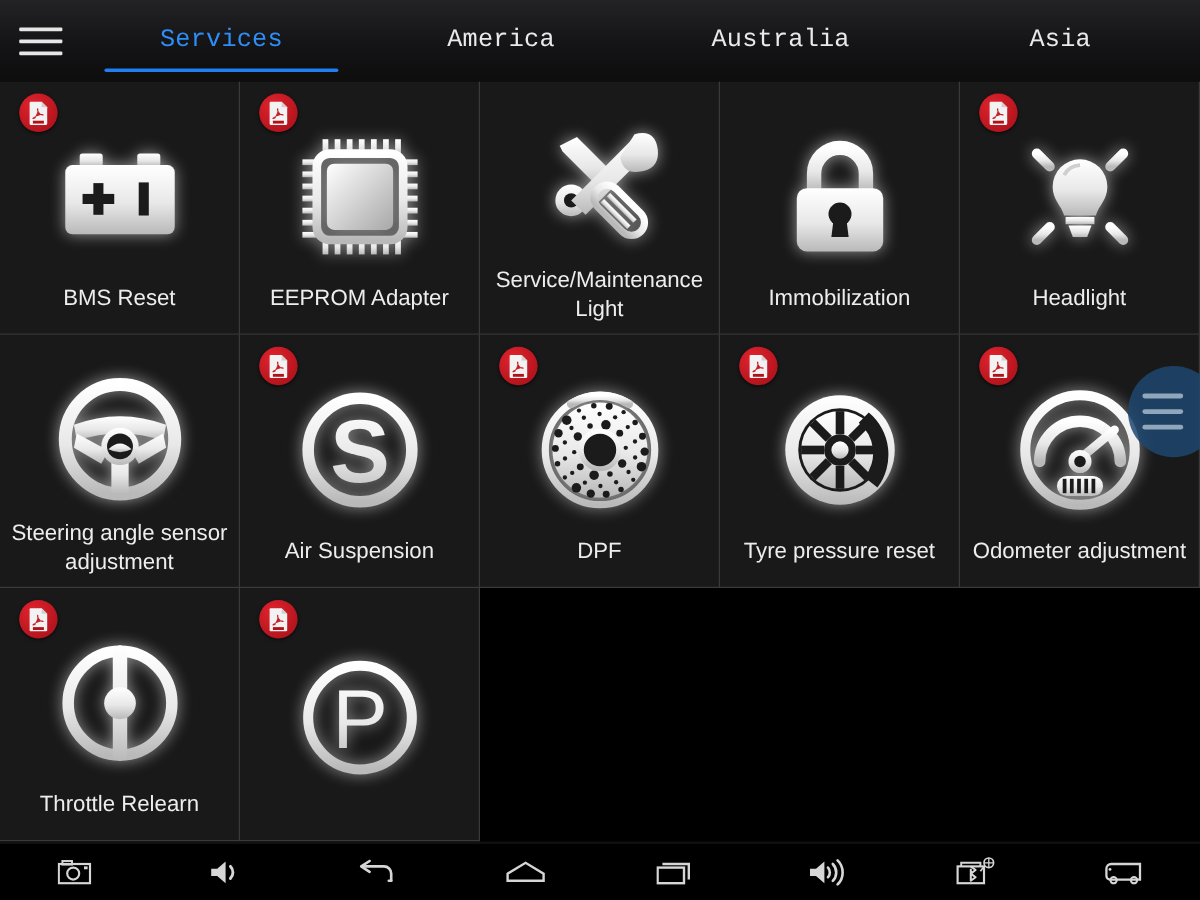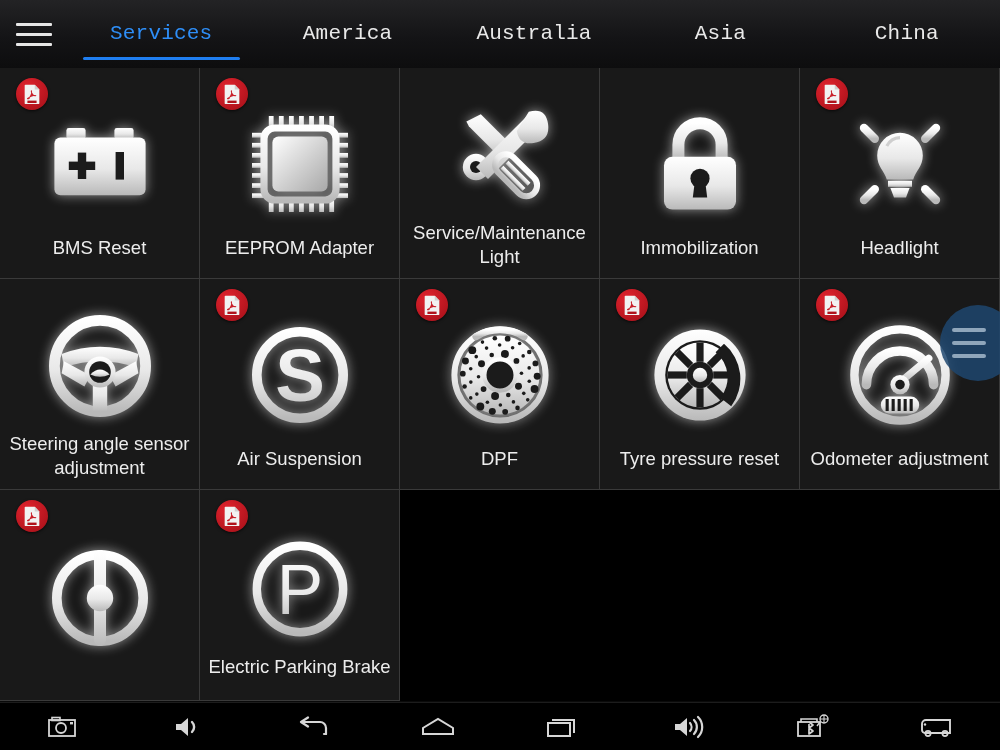--- a/index.html
+++ b/index.html
@@ -120,23 +120,20 @@
         <span>Services</span>
       </div>
       <div class="tab">
         <span>America</span>
       </div>
       <div class="tab">
         <span>Australia</span>
       </div>
       <div class="tab">
         <span>Asia</span>
-      </div>
-      <div class="tab">
-        <span>China</span>
       </div>
     </div>
 </div>
 
 <div id="grid">
     <div class="tile">
       <div class="pdf-badge">
         <svg width="22" height="22" viewBox="0 0 24 24">
   <path d="M5 2 h10 l5 5 v15 a1 1 0 0 1 -1 1 H5 a1 1 0 0 1 -1 -1 V3 a1 1 0 0 1 1 -1 z" fill="#f2f2f2"></path>
   <path d="M15 2 l5 5 h-5 z" fill="#cfcfcf"></path>
@@ -568,20 +565,21 @@
    <stop offset="0%" stop-color="#ffffff"></stop>
    <stop offset="100%" stop-color="#a8a8a8"></stop>
  </linearGradient>
 </defs>
     <path d="M50 14 a36 36 0 0 0 0 72" fill="none" stroke="url(#mg)" stroke-width="8" stroke-linecap="round"></path>
     <path d="M50 14 a36 36 0 0 1 0 72" fill="none" stroke="url(#mg)" stroke-width="8" stroke-linecap="round"></path>
     <rect x="45" y="10" width="10" height="80" rx="5" fill="url(#mg)"></rect>
     <circle cx="50" cy="50" r="11" fill="url(#mg)"></circle>
   </svg>
       </div>
+      <div class="tile-label">Throttle Relearn</div>
     </div>
     <div class="tile">
       <div class="pdf-badge">
         <svg width="22" height="22" viewBox="0 0 24 24">
   <path d="M5 2 h10 l5 5 v15 a1 1 0 0 1 -1 1 H5 a1 1 0 0 1 -1 -1 V3 a1 1 0 0 1 1 -1 z" fill="#f2f2f2"></path>
   <path d="M15 2 l5 5 h-5 z" fill="#cfcfcf"></path>
   <path d="M9.6 16.8 c-1.3 .9 -2.6 1.2 -3 .7 c-.4 -.6 .6 -1.4 2.5 -2.1
            c1 -1.6 1.7 -3.3 2 -4.6 c-.5 -1.6 -.5 -2.7 .1 -2.9 c.7 -.2 1 .7 .7 2.2
            c.5 1.2 1.3 2.3 2.2 3 c1.6 -.1 2.7 .2 2.7 .9 c0 .6 -1.2 .7 -2.7 .1
            c-1.4 .3 -3 .9 -4.5 1.6 z" fill="#c8202a"></path>
@@ -598,21 +596,20 @@
  </linearGradient>
  <linearGradient id="mg2" x1="0" y1="0" x2="1" y2="1">
    <stop offset="0%" stop-color="#ffffff"></stop>
    <stop offset="100%" stop-color="#a8a8a8"></stop>
  </linearGradient>
 </defs>
     <circle cx="50" cy="50" r="36" fill="none" stroke="url(#mg)" stroke-width="7"></circle>
     <text x="50" y="71" font-family="Liberation Sans, sans-serif" font-size="58" fill="url(#mg)" text-anchor="middle">P</text>
   </svg>
       </div>
-      <div class="tile-label two-line">Electric Parking Brake</div>
     </div>
     <div class="tile empty"></div>
     <div class="tile empty"></div>
     <div class="tile empty"></div>
   </div>
 
 <div id="fab">
   <span></span>
   <span></span>
   <span></span>

